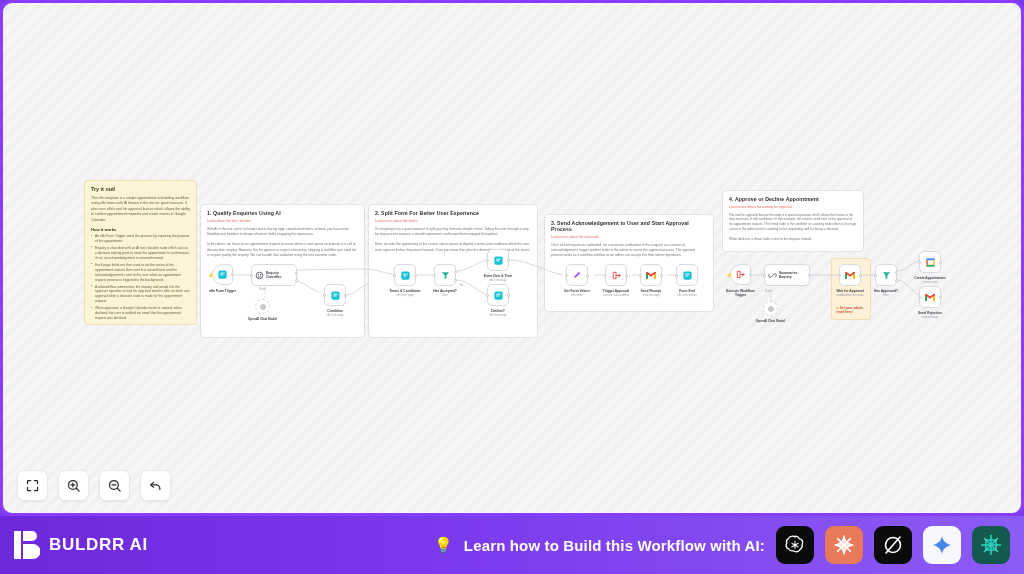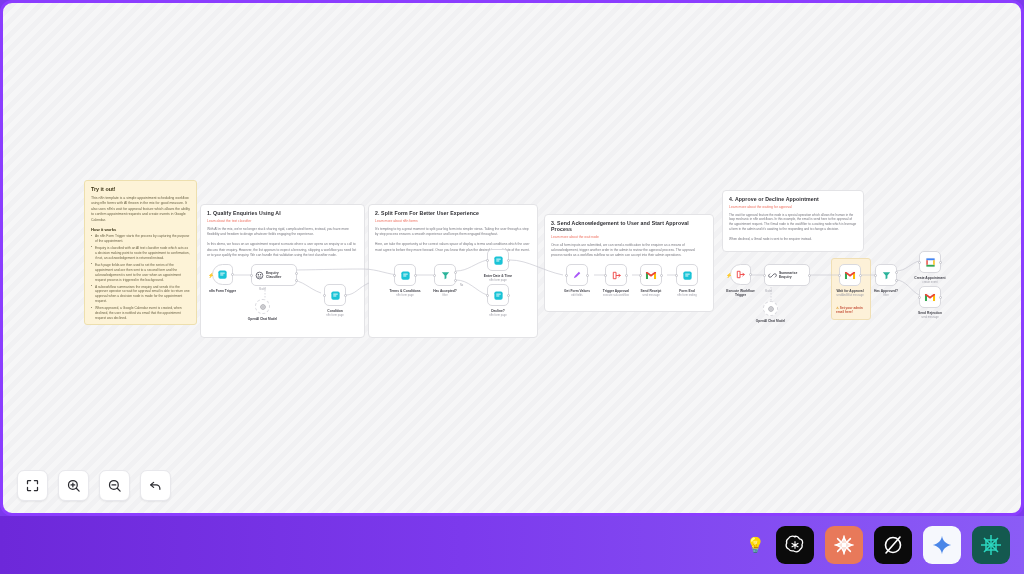--- a/index.html
+++ b/index.html
@@ -474,23 +474,33 @@
       <div class="tool-btn">
         <svg width="15" height="15" viewBox="0 0 24 24">
           <path d="M9 7L4 11l5 4M4 11h9a6 6 0 016 6v1" fill="none" stroke="#2b2b30" stroke-width="2" stroke-linecap="round" stroke-linejoin="round"></path>
         </svg>
       </div>
     </div>
 
   </div>
 
   <div id="footer">
+    <div id="brand">
+      <div id="brand-mark">
+        <svg width="26" height="28" viewBox="0 0 26 28">
+          <rect x="0" y="0" width="7" height="28" fill="#ffffff"></rect>
+          <path d="M9 0h9a5 5 0 010 10H9zM9 13h10a7.5 7.5 0 010 15H9z" fill="#ffffff"></path>
+        </svg>
+      </div>
+      <div id="brand-name">BULDRR AI</div>
+    </div>
 
     <div id="cta">
       <span id="bulb">💡</span>
+      <span id="cta-text">Learn how to Build this Workflow with AI:</span>
 
       <div class="ai-icon" style="background:#0b0b0b;">
         <svg width="24" height="24" viewBox="0 0 24 24">
           <path d="M12 3.2c2 0 3.6 1 4.4 2.6 1.8.2 3.2 1.7 3.2 3.6 0 .8-.2 1.5-.6 2.1.5 1.7-.1 3.6-1.6 4.6-.7 1.6-2.3 2.7-4.2 2.7-1.1 0-2.1-.4-2.9-1-1.7.4-3.6-.3-4.6-1.8-1.5-.5-2.6-2-2.6-3.7 0-.8.2-1.5.6-2.2-.5-1.7.1-3.6 1.7-4.6C6.1 4 7.7 3.2 9.4 3.2c1 0 2 .3 2.6.8z" fill="none" stroke="#fff" stroke-width="1.3" stroke-linejoin="round"></path>
           <path d="M12 8.3v7.4M8.6 10.2l6.8 3.7M8.6 13.9l6.8-3.7" stroke="#fff" stroke-width="1.1"></path>
         </svg>
       </div>
 
       <div class="ai-icon" style="background:#e8795a;">
         <svg width="24" height="24" viewBox="0 0 24 24">

